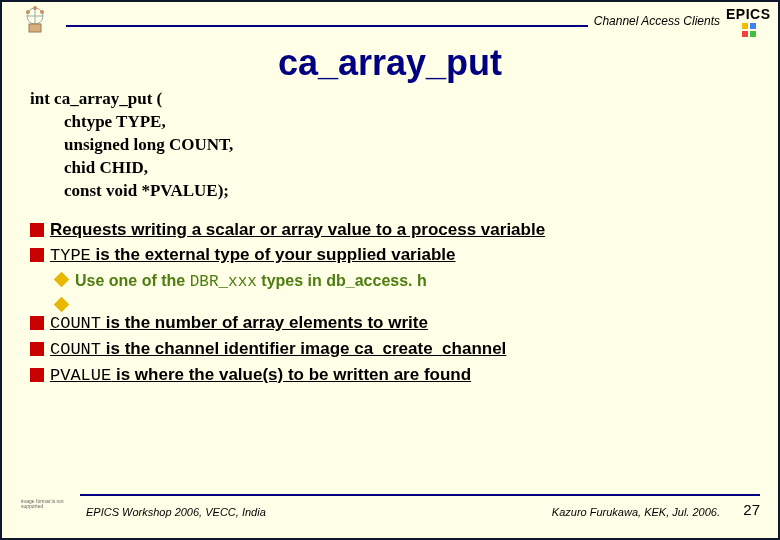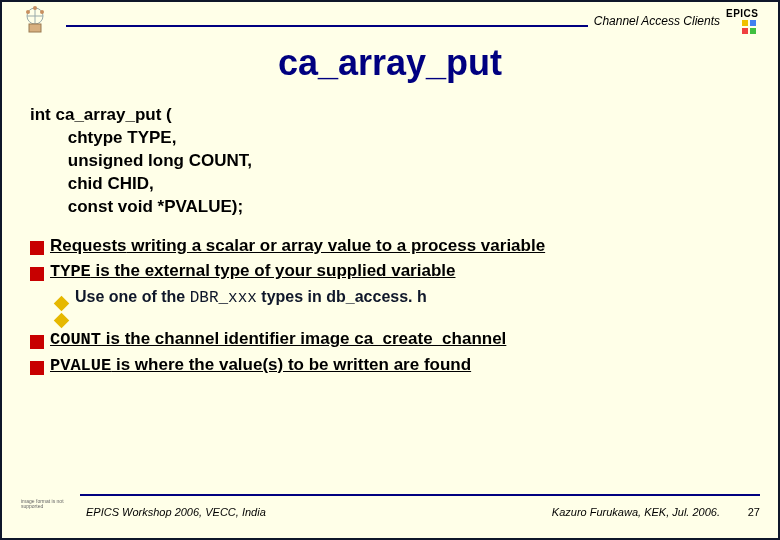--- a/index.html
+++ b/index.html
@@ -44,21 +44,21 @@
     font-style: italic;
     font-family: Arial, sans-serif;
     color: #000;
     margin-right: 6px;
   }
   .epics-logo {
     width: 44px;
     text-align: left;
   }
   .epics-logo .word {
-    font-size: 10px;
+    font-size: 14px;
     font-weight: bold;
     color: #000;
     letter-spacing: 0.5px;
   }
   .epics-logo .blocks {
     display: flex;
     gap: 2px;
     margin-top: 1px;
     margin-left: 16px;
     flex-wrap: wrap;
@@ -67,61 +67,61 @@
   .epics-logo .sq {
     width: 6px; height: 6px;
   }
   .title {
     text-align: center;
     font-size: 36px;
     font-weight: bold;
     color: #000080;
     font-family: Arial, sans-serif;
     margin-top: 4px;
-    margin-bottom: 20px;
+    margin-bottom: 4px;
   }
   .code {
-    font-family: Liberation Sans, sans-serif;
+    font-family: Liberation Serif, serif;
     font-size: 17px;
     font-weight: bold;
     color: #000;
     line-height: 1.35;
     padding-left: 28px;
     white-space: pre;
   }
   .bullets {
     padding: 16px 28px 0 28px;
   }
   .l1 {
     display: flex;
-    align-items: center;
+    align-items: flex-start;
     font-size: 17px;
     line-height: 1.35;
     margin-bottom: 2px;
     font-family: Arial, sans-serif;
   }
   .l1 .bullet-mark {
     width: 14px; height: 14px;
     background: #C80000;
     flex: 0 0 14px;
     margin-top: 4px;
     margin-right: 6px;
   }
   .l1 .text { color: #000; }
   .l1 .text .lead { font-weight: bold; text-decoration: underline; }
-  .l1 .text .mono { font-family: "Courier New", monospace; font-weight: bold; text-decoration: underline; }
+  .l1 .text .mono { font-family: "Courier New", monospace; font-weight: normal; text-decoration: underline; }
   .l2 {
     display: flex;
-    align-items: flex-end;
+    align-items: flex-start;
     font-size: 16px;
     line-height: 1.35;
     margin-left: 24px;
     margin-bottom: 2px;
     font-family: Arial, sans-serif;
-    color: #0f172a;
+    color: #4d7c0f;
   }
   .l2 .bullet-mark {
     width: 11px; height: 11px;
     background: #E6B800;
     transform: rotate(45deg);
     flex: 0 0 11px;
     margin-top: 4px;
     margin-right: 8px;
     margin-left: 2px;
   }
@@ -151,21 +151,21 @@
     width: 60px;
     height: 20px;
     font-size: 5px;
     font-style: normal;
     color: #666;
     line-height: 1;
     padding: 1px;
   }
   .footer-left { margin-left: 6px; flex: 1; }
   .footer-right { margin-right: 20px; }
-  .footer-pg { font-style: normal; font-size: 11px; width: 20px; text-align: right; }
+  .footer-pg { font-style: normal; font-size: 15px; width: 20px; text-align: right; }
 </style>
 </head>
 <body>
 
 <div class="slide">
 
   <div class="header-row">
     <div class="emblem">
       <svg width="34" height="34" viewBox="0 0 34 34">
         <circle cx="17" cy="12" r="8" fill="none" stroke="#9aa" stroke-width="1"></circle>
@@ -210,20 +210,24 @@
       </div>
       <div class="l2">
         <div class="bullet-mark"></div>
         <div class="text"><span class="lead">Use</span><span class="lead"> one of the </span><span class="mono">DBR_xxx</span><span class="lead"> types in db_access. h</span></div>
       </div>
       <div class="l2">
         <div class="bullet-mark"></div>
       </div>
       <div class="l1">
         <div class="bullet-mark"></div>
+        <div class="text"><span class="mono">COUNT</span><span class="lead"> is the number of array elements to write</span></div>
+      </div>
+      <div class="l1">
+        <div class="bullet-mark"></div>
         <div class="text"><span class="mono">COUNT</span><span class="lead"> is the channel identifier image ca_create_channel</span></div>
       </div>
       <div class="l1">
         <div class="bullet-mark"></div>
         <div class="text"><span class="mono">PVALUE</span><span class="lead"> is where the value(s) to be written are found</span></div>
       </div>
     </div>
 
   <div class="footer">
     <div class="footer-line"></div>

